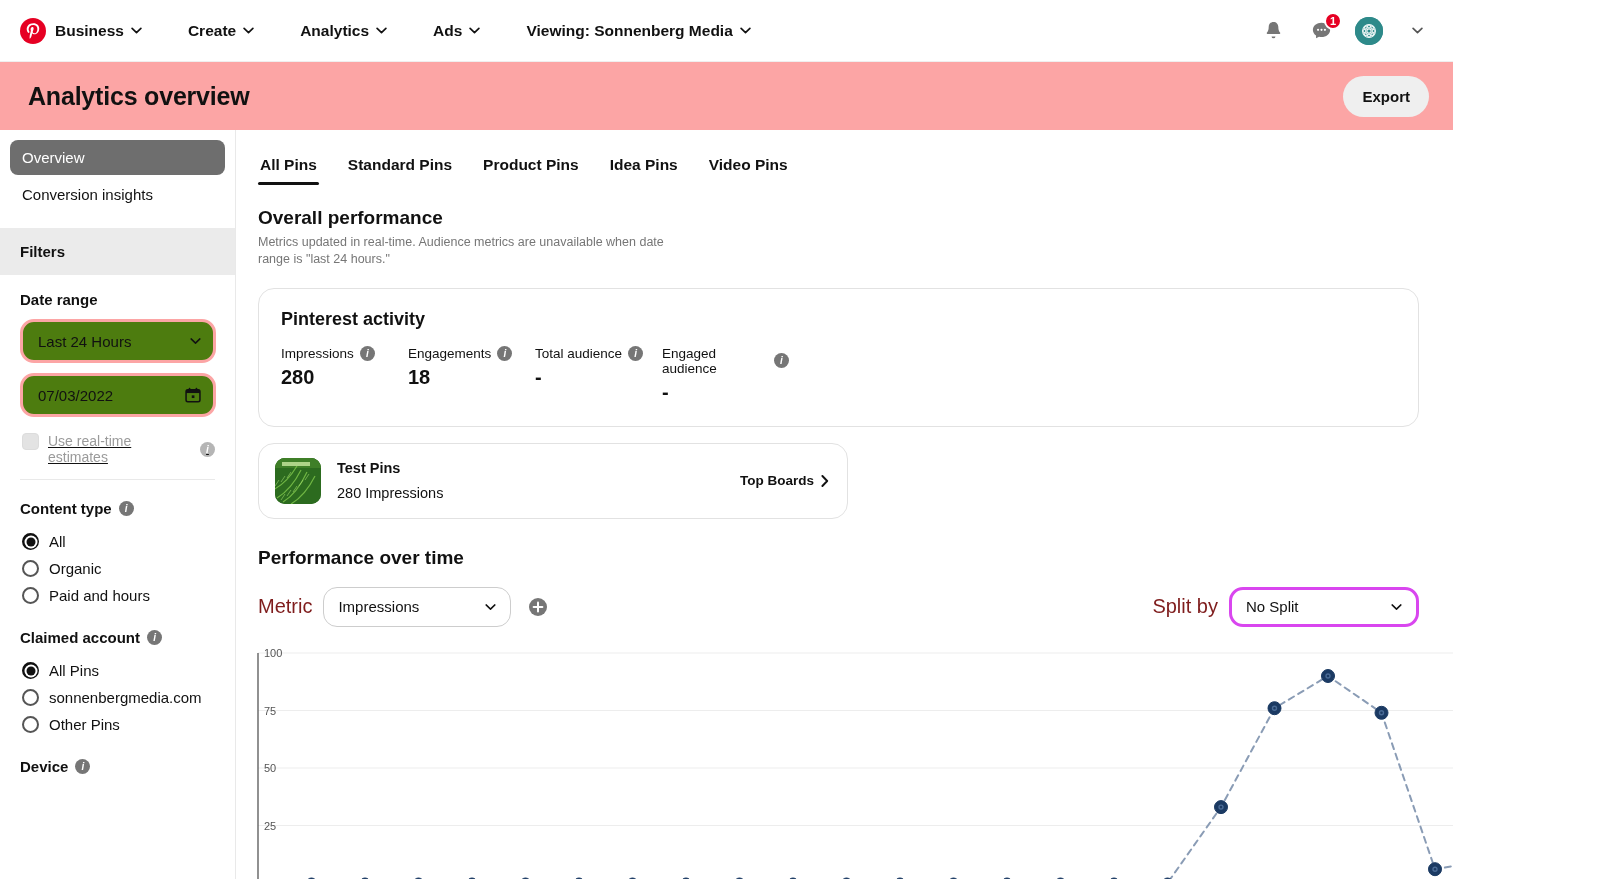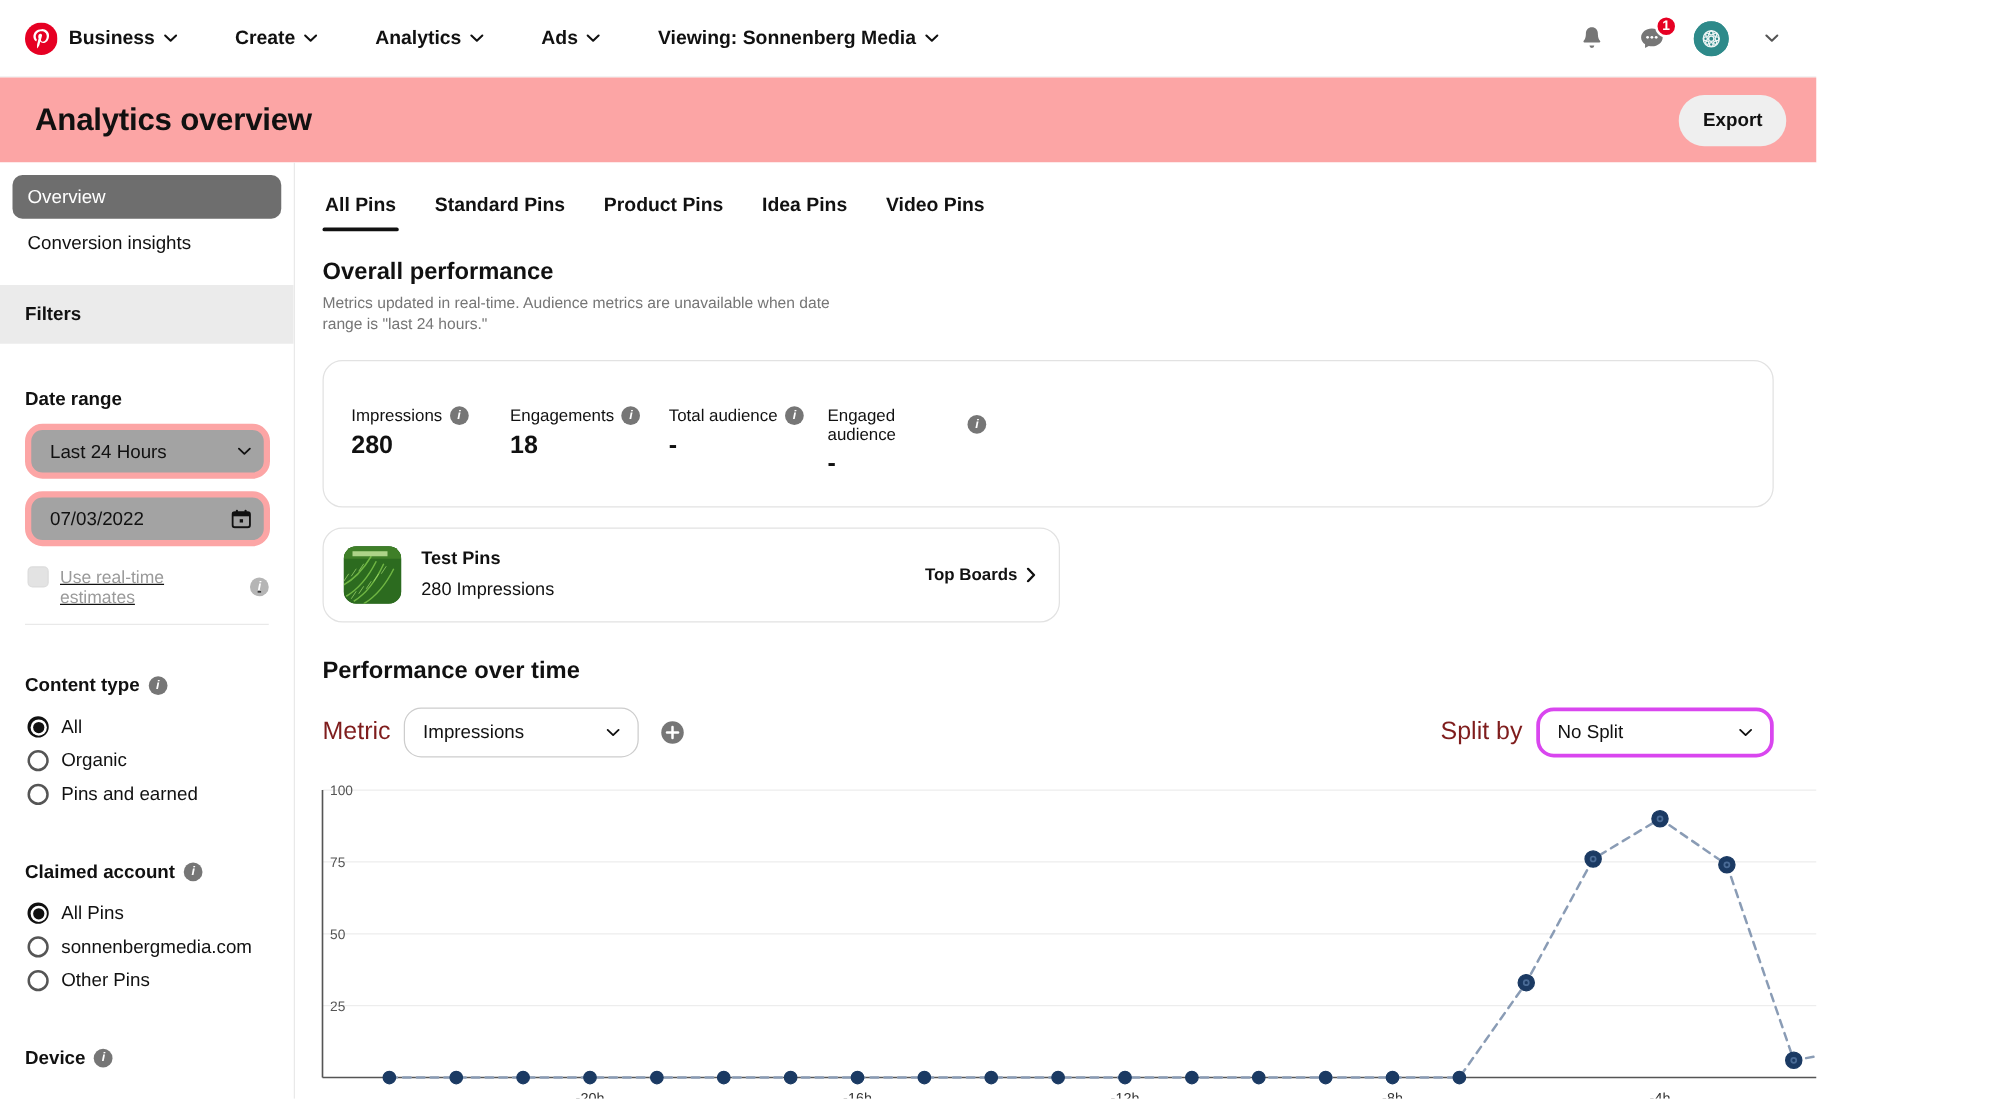--- a/index.html
+++ b/index.html
@@ -76,39 +76,39 @@
     padding: 15px 20px; color: #111;
   }
   .side-links { padding: 10px 10px 14px 10px; }
   .side-link {
     font-size: 15px; color: #111;
     padding: 9px 12px; border-radius: 8px;
     cursor: pointer; margin-bottom: 2px;
   }
   .side-link.active { background: #6e6e6e; color: #fff; font-weight: 400; }
 
-  .filter-block { padding: 16px 20px 4px 20px; margin-top: 20px; }
+  .filter-block { padding: 16px 20px 4px 20px; }
   .filter-label {
     font-size: 15px; font-weight: 700; color: #111;
     margin-bottom: 11px; display: flex; align-items: center; gap: 7px;
   }
   .info-i {
     width: 15px; height: 15px; border-radius: 50%;
     background: #767676; color: #fff;
     font-size: 10px; font-weight: 700;
     display: inline-flex; align-items: center; justify-content: center;
     font-style: italic; flex: 0 0 15px;
   }
   .info-i.dim { background: #b5b5b5; }
 
   .select-wrap { position: relative; margin-bottom: 10px; }
   .sel {
     width: 196px; height: 44px;
-    border: 5px solid #fca5a5; border-radius: 14px;
-    background: #a3a3a3;
+    border: 3px solid #fca5a5; border-radius: 14px;
+    background: #4d7c0f;
     font-size: 15px; color: #111;
     padding: 0 38px 0 15px;
     display: flex; align-items: center;
     cursor: pointer; font-family: inherit;
   }
   .sel-icon { position: absolute; right: 14px; top: 50%; transform: translateY(-50%); pointer-events: none; }
 
   .checkrow { display: flex; align-items: flex-start; gap: 9px; padding: 6px 0 0 2px; text-decoration: underline; }
   .chk-box {
     width: 17px; height: 17px; border-radius: 4px;
@@ -364,21 +364,21 @@
         <div class="radio-row">
           <span class="radio on"></span>
           <span class="radio-label">All</span>
         </div>
         <div class="radio-row">
           <span class="radio off"></span>
           <span class="radio-label">Organic</span>
         </div>
         <div class="radio-row">
           <span class="radio off"></span>
-          <span class="radio-label">Pins and earned</span>
+          <span class="radio-label">Paid and hours</span>
         </div>
       </div>
 
       <div class="filter-block">
         <div class="filter-label">
           <span>Claimed account</span>
           <span class="info-i">i</span>
         </div>
         <div class="radio-row">
           <span class="radio on"></span>
@@ -411,20 +411,21 @@
           <div class="tab">Standard Pins</div>
           <div class="tab">Product Pins</div>
           <div class="tab">Idea Pins</div>
           <div class="tab">Video Pins</div>
         </div>
 
         <div class="section-title">Overall performance</div>
         <div class="section-sub">Metrics updated in real-time. Audience metrics are unavailable when date range is "last 24 hours."</div>
 
         <div class="card activity-card">
+          <div class="card-title">Pinterest activity</div>
           <div class="metrics">
             <div class="metric">
               <div class="metric-head">
                 <span>Impressions</span>
                 <span class="info-i">i</span>
               </div>
               <div class="metric-val">280</div>
             </div>
             <div class="metric">
               <div class="metric-head">

